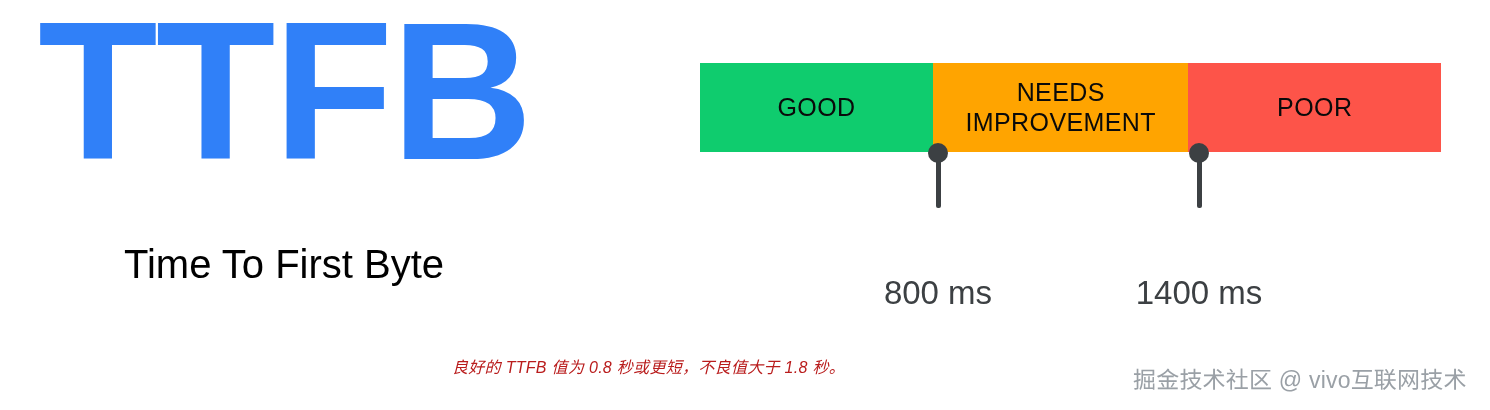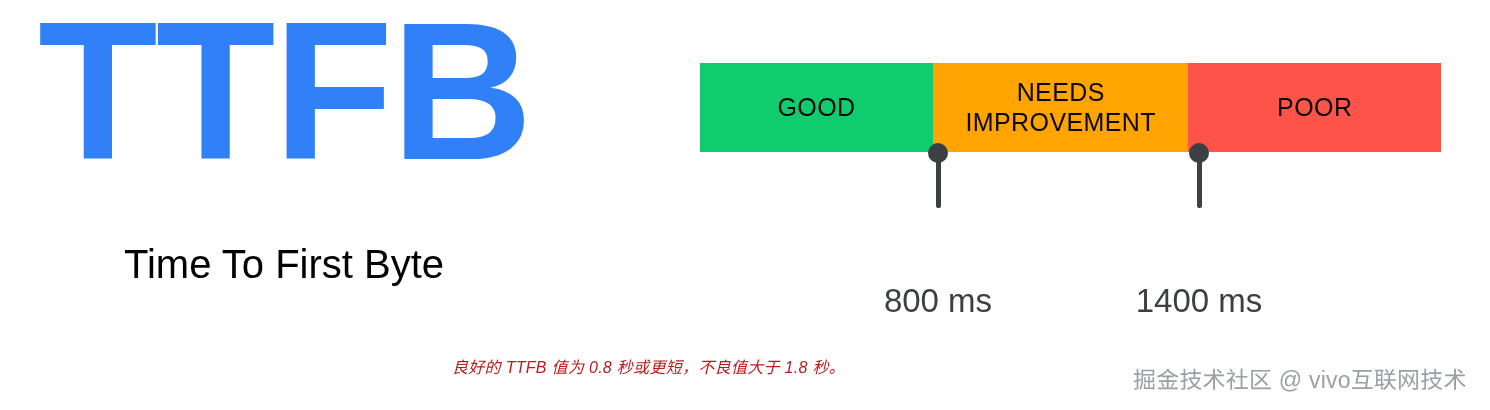--- a/index.html
+++ b/index.html
@@ -125,21 +125,21 @@
     left: -10px;
     top: -1px;
     width: 20px;
     height: 20px;
     border-radius: 50%;
     background: #3c4043;
   }
 
   .threshold-value {
     position: absolute;
-    top: 140px;
+    top: 132px;
     left: 0;
     transform: translateX(-50%);
     font-family: "Liberation Sans", "DejaVu Sans", sans-serif;
     font-size: 33px;
     font-weight: 400;
     line-height: 1;
     color: #3c4043;
     white-space: nowrap;
   }
 

